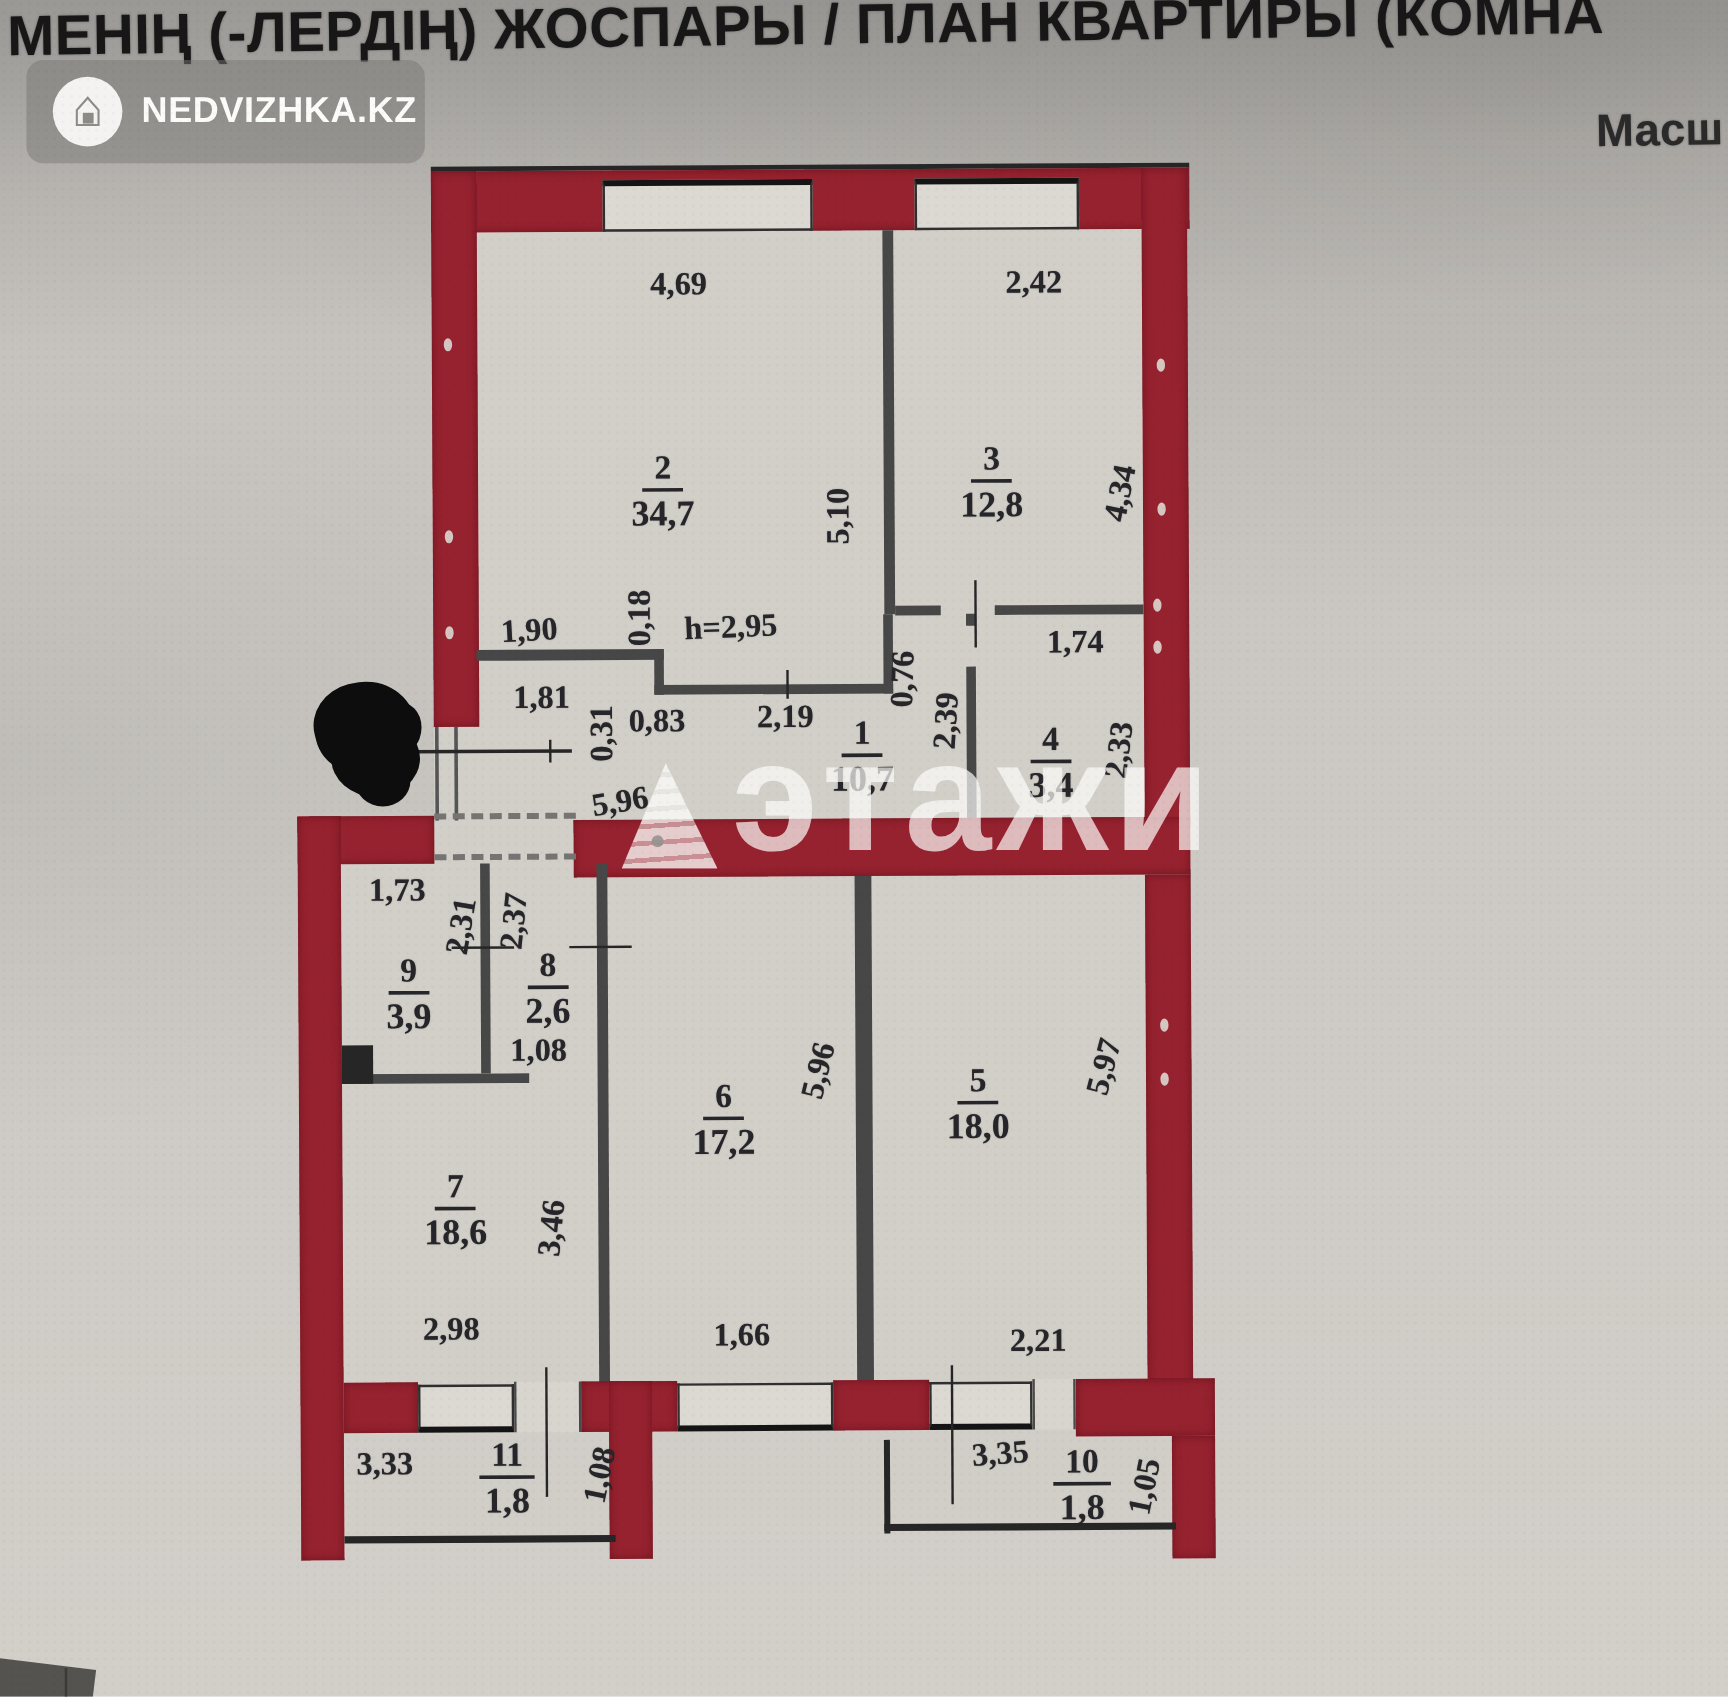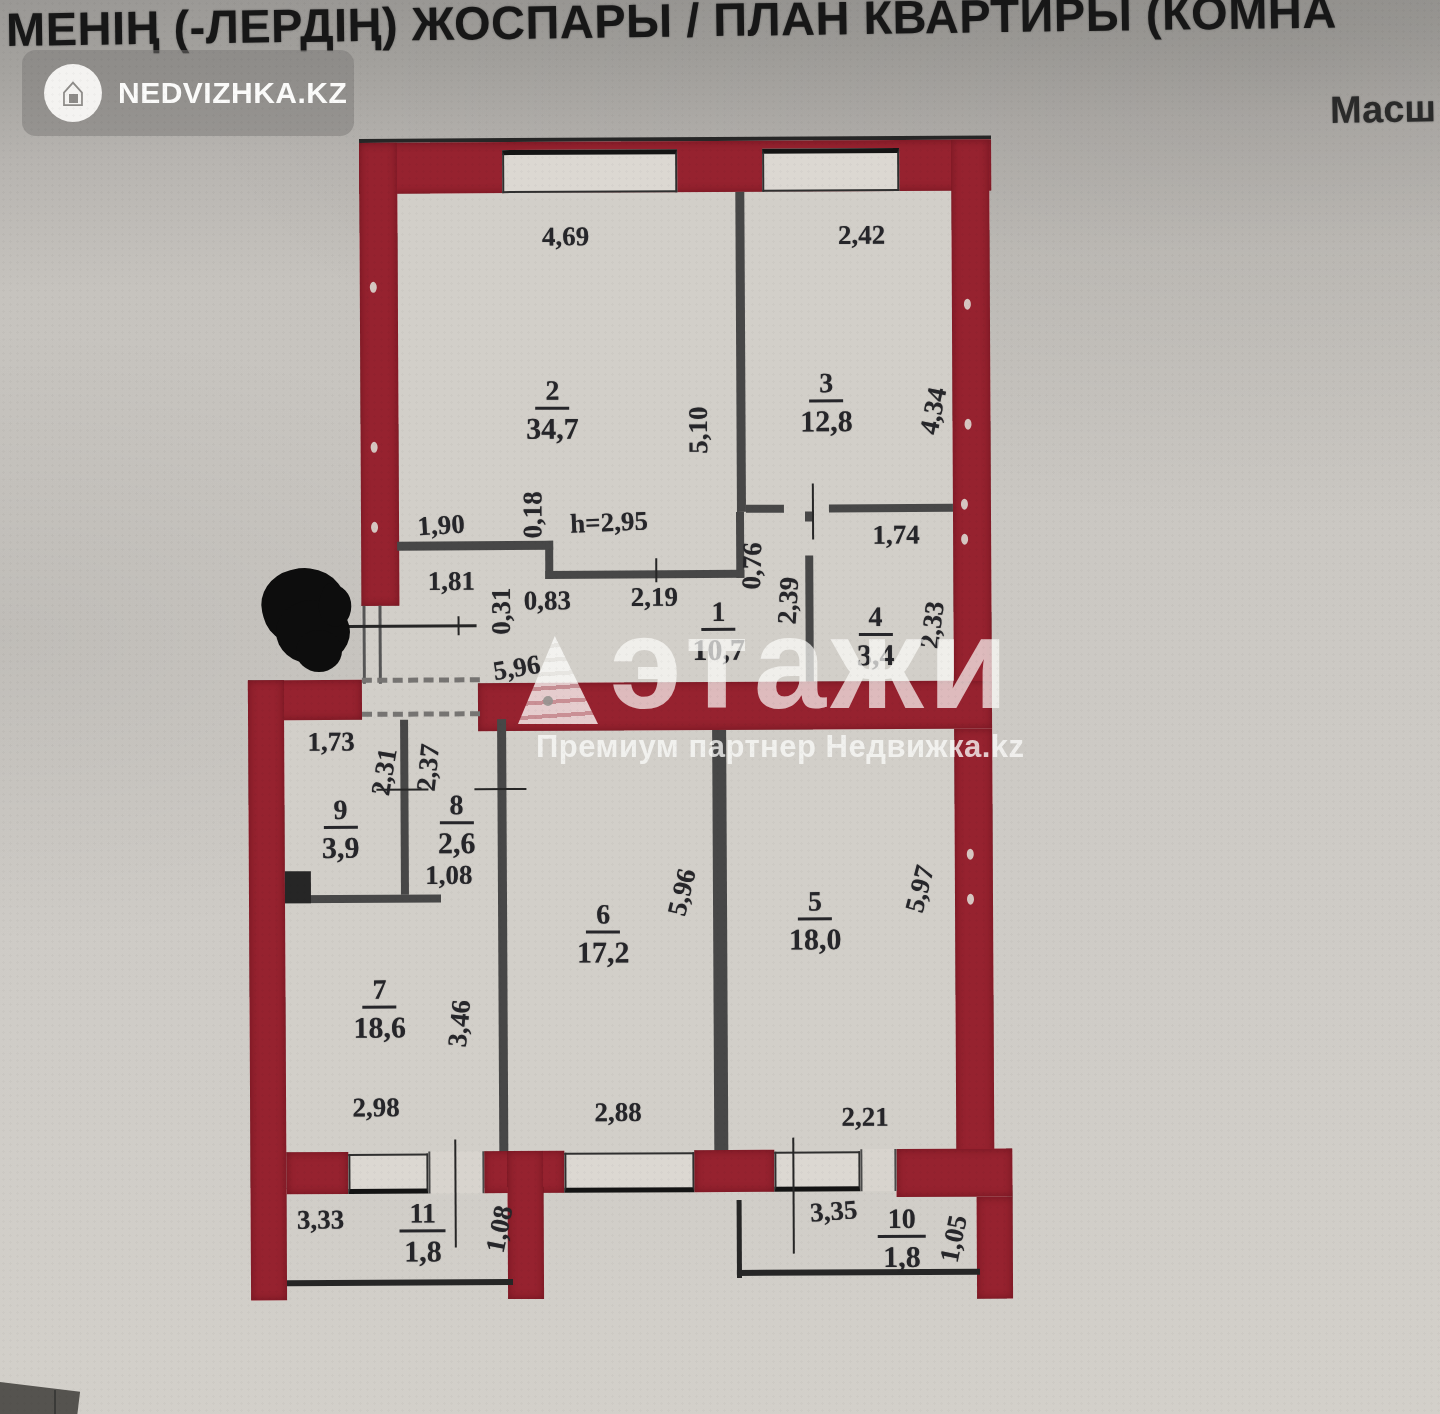--- a/index.html
+++ b/index.html
@@ -219,21 +219,21 @@
     <div class="dim" style="left:753px;top:566px;--r:-88deg">0,76</div>
     <div class="dim" style="left:789px;top:601px;--r:-86deg">2,39</div>
     <div class="dim" style="left:517px;top:667px;--r:-9deg">5,96</div>
     <div class="dim" style="left:897px;top:536px">1,74</div>
     <div class="dim" style="left:933px;top:626px;--r:-82deg">2,33</div>
     <div class="dim" style="left:331px;top:740px">1,73</div>
     <div class="dim" style="left:384px;top:770px;--r:-80deg">2,31</div>
     <div class="dim" style="left:428px;top:766px;--r:-84deg">2,37</div>
     <div class="dim" style="left:448px;top:874px">1,08</div>
     <div class="dim" style="left:681px;top:892px;--r:-76deg">5,96</div>
-    <div class="dim" style="left:616px;top:1112px">2,88</div>
+    <div class="dim" style="left:616px;top:1112px">1,66</div>
     <div class="dim" style="left:919px;top:890px;--r:-75deg">5,97</div>
     <div class="dim" style="left:863px;top:1118px">2,21</div>
     <div class="dim" style="left:458px;top:1022px;--r:-84deg">3,46</div>
     <div class="dim" style="left:374px;top:1106px">2,98</div>
     <div class="dim" style="left:318px;top:1218px">3,33</div>
     <div class="dim" style="left:497px;top:1228px;--r:-78deg">1,08</div>
     <div class="dim" style="left:831px;top:1212px;--r:-4deg">3,35</div>
     <div class="dim" style="left:951px;top:1240px;--r:-78deg">1,05</div>
   </div>
 
@@ -241,19 +241,18 @@
     <i style="left:262px;top:568px;width:84px;height:76px;border-radius:46% 54% 50% 50%;transform:rotate(-14deg)"></i>
     <i style="left:276px;top:600px;width:74px;height:64px;border-radius:50%"></i>
     <i style="left:296px;top:630px;width:46px;height:42px;border-radius:50%"></i>
     <i style="left:318px;top:586px;width:34px;height:40px;border-radius:20% 60% 40% 60%;transform:rotate(20deg)"></i>
   </div>
 
   <div class="watermark">
     <span class="wm-tri"></span>
     <span class="wm-dot"></span>
     <span class="wm-brand">этажи</span>
-    <span class="wm-sub">Премиум партнер Недвижка.kz</span>
   </div>
 
   <div class="photo-corner"></div>
   <div class="photo-corner-line"></div>
   <div class="grain"></div>
 </div>
 
 </body></html>

